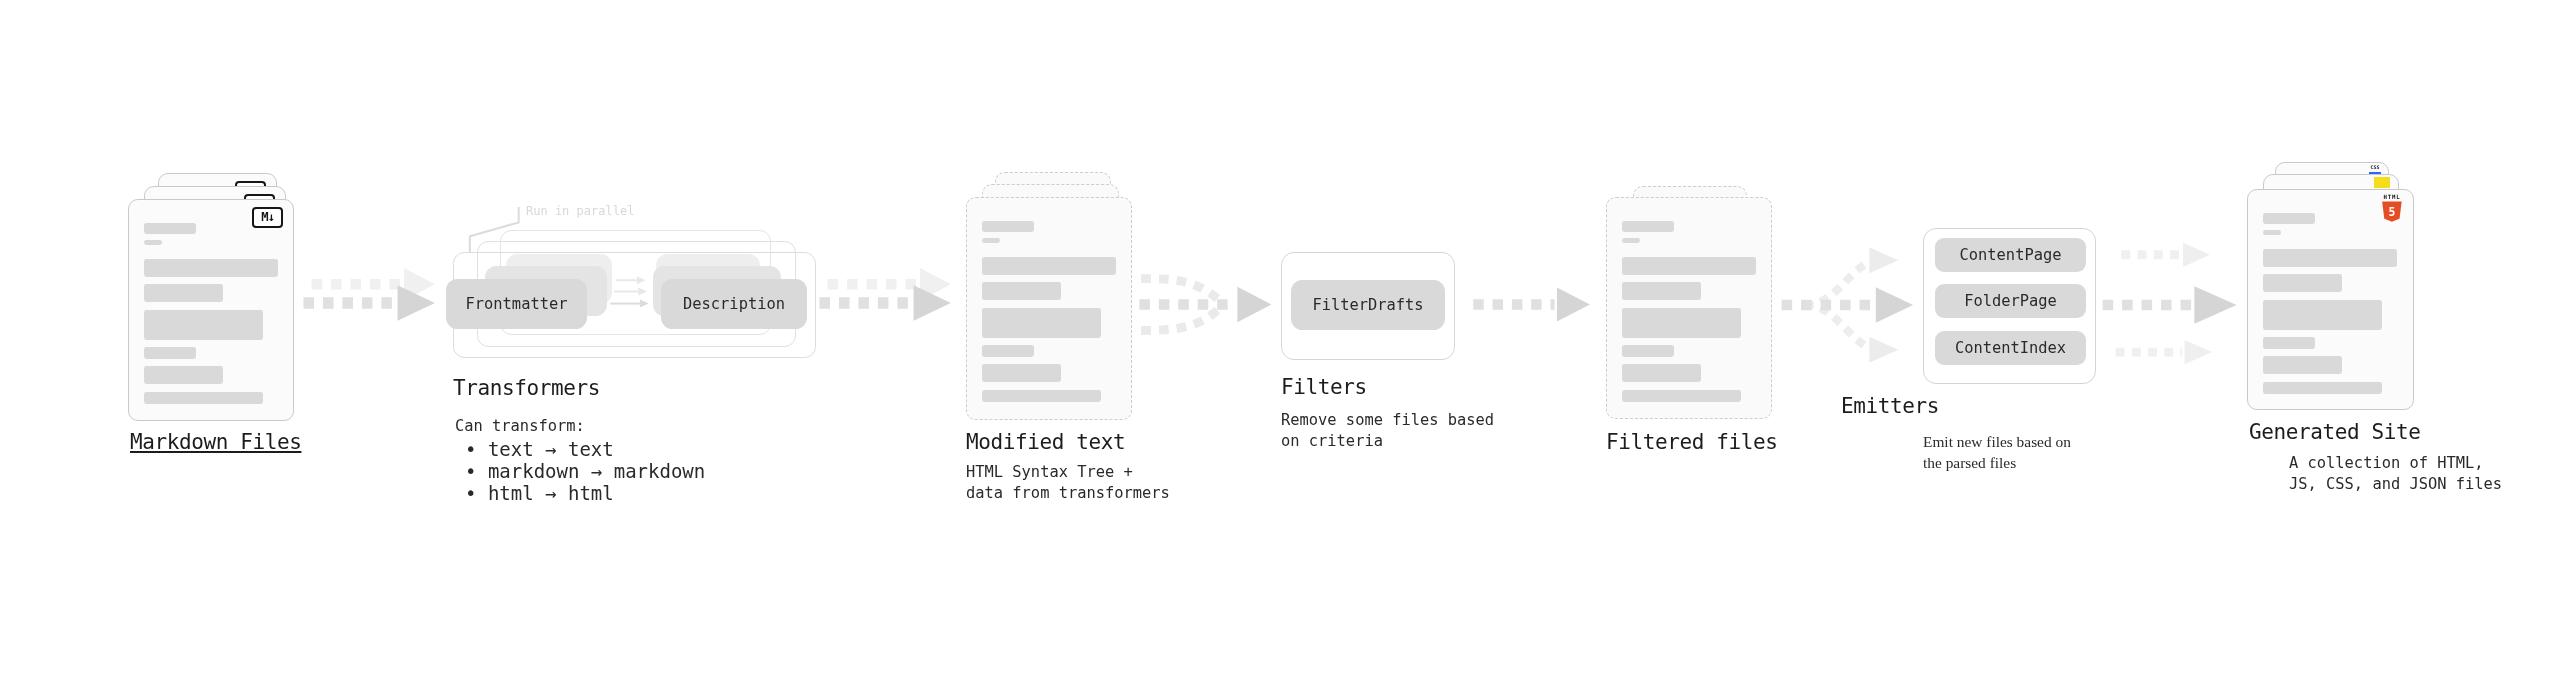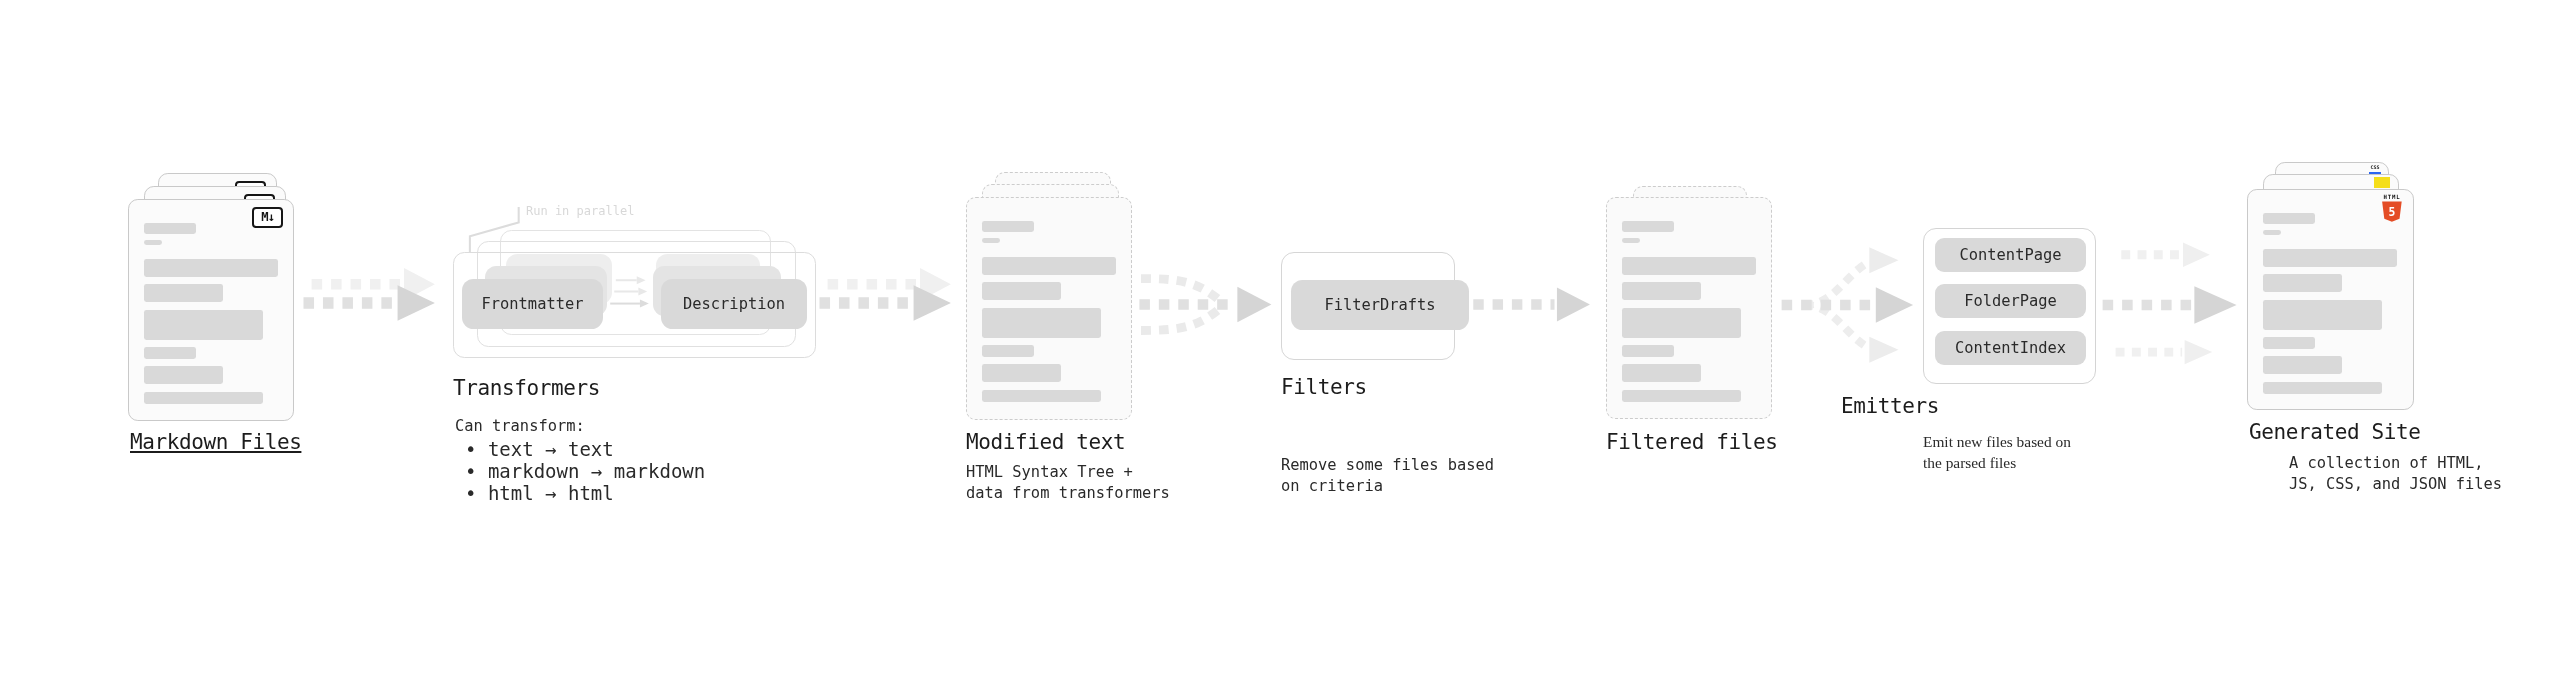--- a/index.html
+++ b/index.html
@@ -98,21 +98,21 @@
     <svg style="left:465px;top:206px;" width="61" height="49" viewBox="0 0 75 60">
       <polyline points="66,1 66,20 6,37 6,57" stroke="#dcdcdc" stroke-width="2.5" fill="none"></polyline>
     </svg>
 
     <div class="tbox" style="left:500px;top:230px;width:271px;height:105px;border-color:#e3e3e3;"></div>
     <div class="tbox" style="left:477px;top:241px;width:319px;height:106px;border-color:#e0e0e0;"></div>
     <div class="tbox" style="left:453px;top:252px;width:363px;height:106px;"></div>
 
     <div class="pill ghost2" style="left:506px;top:254px;width:106px;height:50px;"></div>
     <div class="pill ghost1" style="left:485px;top:266px;width:122px;height:50px;"></div>
-    <div class="pill" style="left:462px;top:279px;width:141px;height:50px;text-align:right;">Frontmatter</div>
+    <div class="pill" style="left:446px;top:279px;width:141px;height:50px;text-align:right;">Frontmatter</div>
 
     <div class="pill ghost2" style="left:656px;top:254px;width:104px;height:50px;"></div>
     <div class="pill ghost1" style="left:653px;top:266px;width:128px;height:50px;"></div>
     <div class="pill" style="left:661px;top:279px;width:146px;height:50px;">Description</div>
 
     <svg style="left:606px;top:273px;" width="47" height="37" viewBox="0 0 58 46">
       <path d="M12,9 H38" stroke="#e8e8e8" stroke-width="2.5" fill="none"></path>
         <polygon points="38,4 38,14 49,9" fill="#e8e8e8"></polygon>
       <path d="M10,23 H40" stroke="#e8e8e8" stroke-width="2.5" fill="none"></path>
         <polygon points="40,18 40,28 51,23" fill="#e8e8e8"></polygon>
@@ -158,23 +158,23 @@
 
   <svg style="left:1136px;top:264px;" width="138" height="81" viewBox="0 0 170 100">
     <path d="M6,18 C55,18 75,22 102,44" stroke="#eaeaea" stroke-width="11" stroke-dasharray="12 10" fill="none"></path>
     <path d="M6,82 C55,82 75,78 102,56" stroke="#eaeaea" stroke-width="11" stroke-dasharray="12 10" fill="none"></path>
     <path d="M4,50 H122" stroke="var(--arrow)" stroke-width="13" stroke-dasharray="13 11" fill="none"></path>
     <polygon points="125,28 125,72 167,50" fill="var(--arrow-head)"></polygon>
   </svg>
 
   <div>
     <div class="obox" style="left:1281px;top:252px;width:174px;height:108px;"></div>
-    <div class="pill" style="left:1291px;top:280px;width:178px;height:50px;text-align:right;">FilterDrafts</div>
+    <div class="pill" style="left:1291px;top:280px;width:154px;height:50px;text-align:right;">FilterDrafts</div>
     <div class="title" style="left:1281px;top:375px;">Filters</div>
-    <div class="desc" style="left:1281px;top:410px;margin-top:45px;">Remove some files based
+    <div class="desc" style="left:1281px;top:410px;">Remove some files based
 on criteria</div>
   </div>
 
   <svg style="left:1471px;top:286px;" width="122" height="37" viewBox="0 0 150 46">
     <path d="M2,23 H103" stroke="var(--arrow)" stroke-width="13" stroke-dasharray="13 11" fill="none"></path>
     <polygon points="106,2 106,44 147,23" fill="var(--arrow-head)"></polygon>
   </svg>
 
   <div>
     <div class="card dashed" style="left:1633px;top:186px;width:114px;height:36px;"></div>

